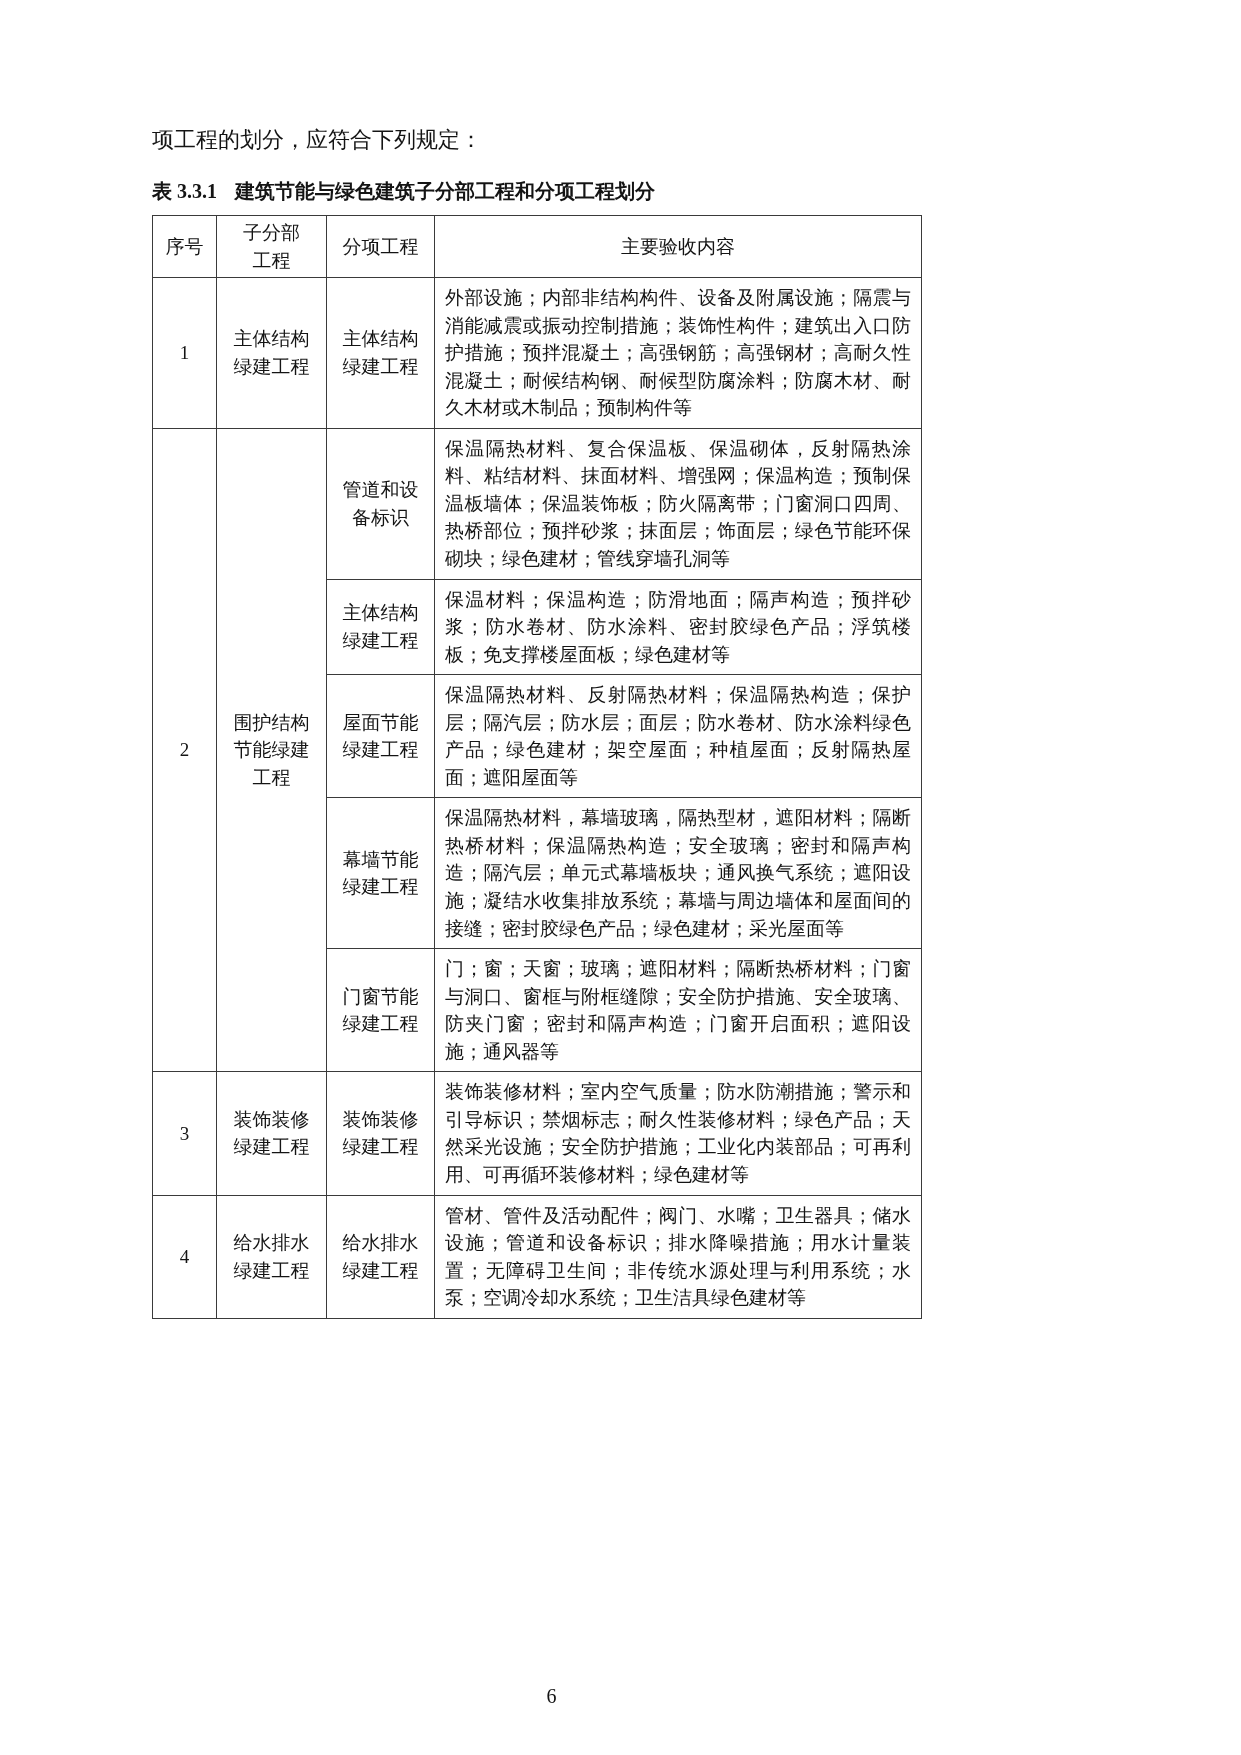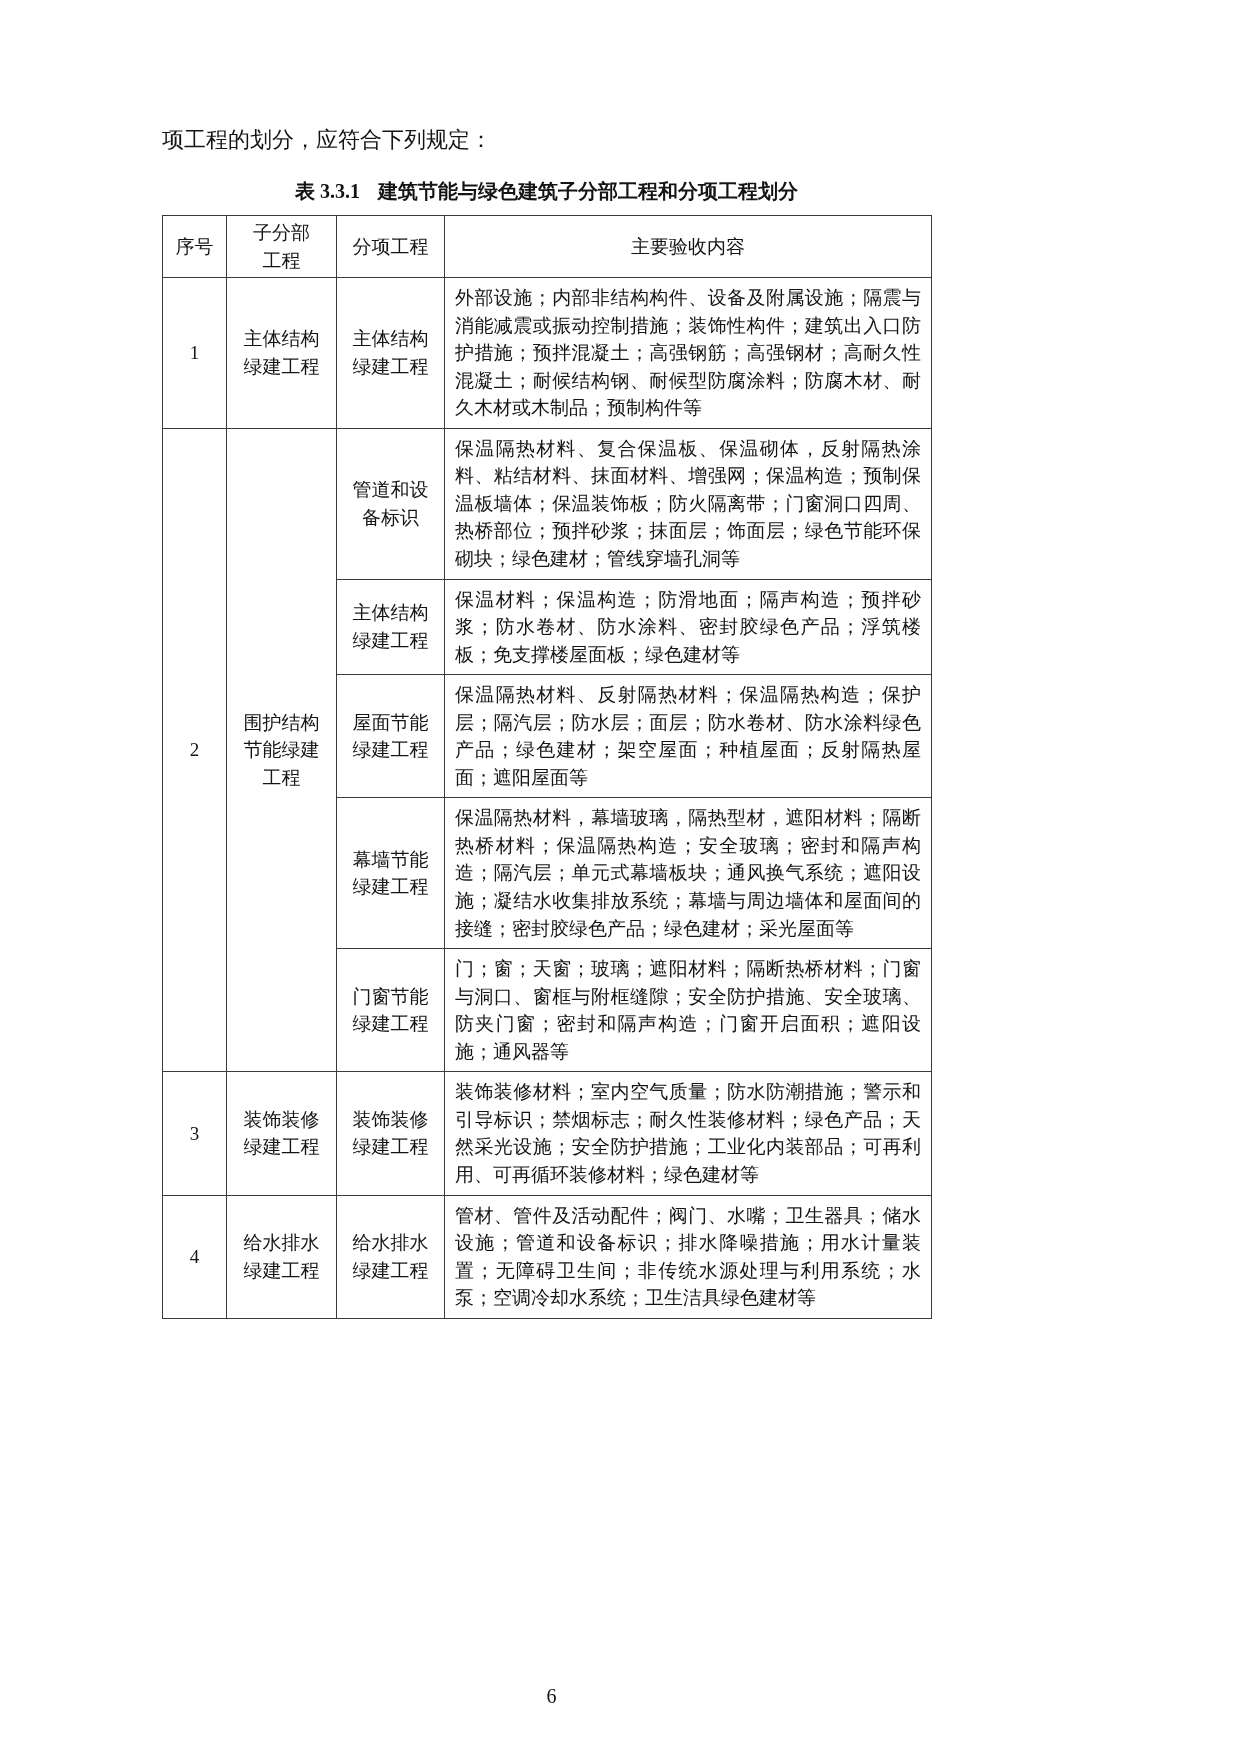--- a/index.html
+++ b/index.html
@@ -8,36 +8,35 @@
     position: relative;
     width: 1241px;
     height: 1755px;
     background: #ffffff;
     font-family: "Liberation Serif", "DejaVu Serif", serif;
     color: #141414;
     overflow: hidden;
   }
   .content {
     position: absolute;
-    left: 162px;
+    left: 152px;
     top: 118px;
     width: 908px;
   }
   .body-text {
     font-size: 22px;
     line-height: 2.0;
     text-align: justify;
   }
   .body-text.indented { text-indent: 2em; }
   .item-num { font-weight: bold; margin-right: 0.72em; }
   .table-caption {
     width: 769px;
     margin-top: 14px;
     margin-bottom: 9px;
-    text-align: center;
     font-weight: bold;
     font-size: 20px;
     line-height: 1.5;
   }
   .caption-label { margin-right: 0.9em; }
   table.spec-table {
     width: 769px;
     border-collapse: collapse;
     table-layout: fixed;
     padding-left: 26px;

